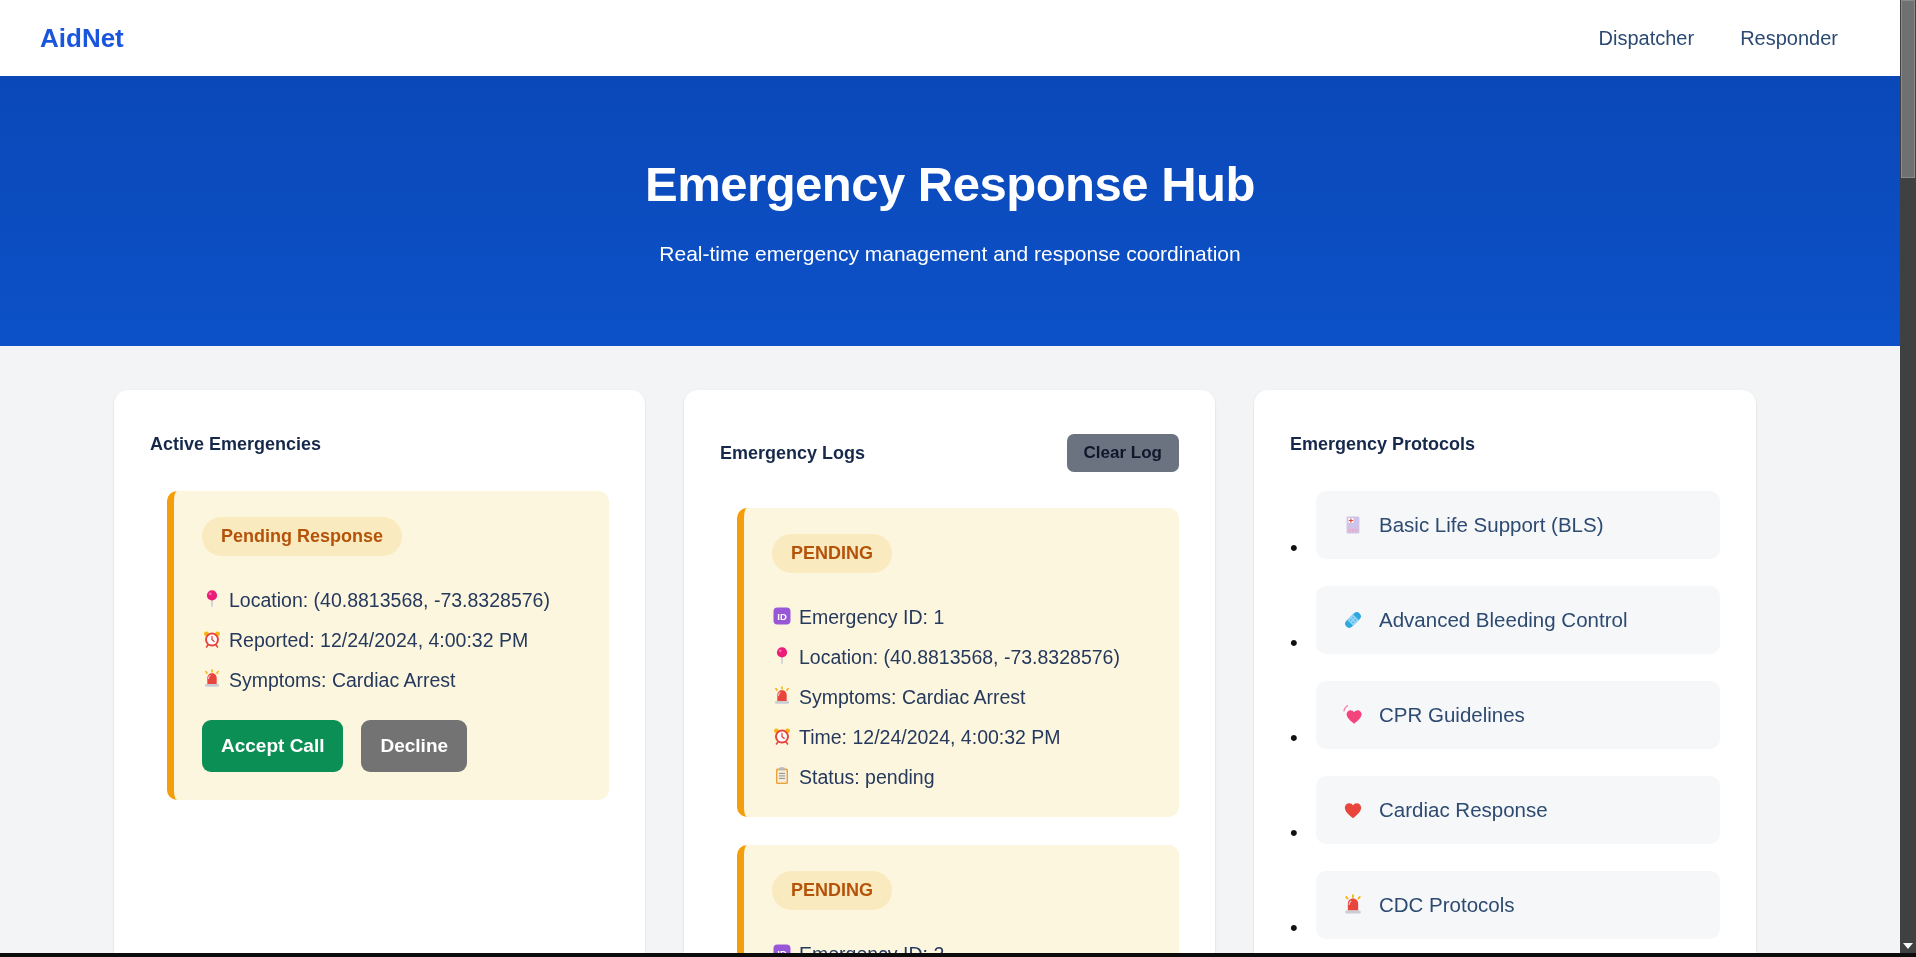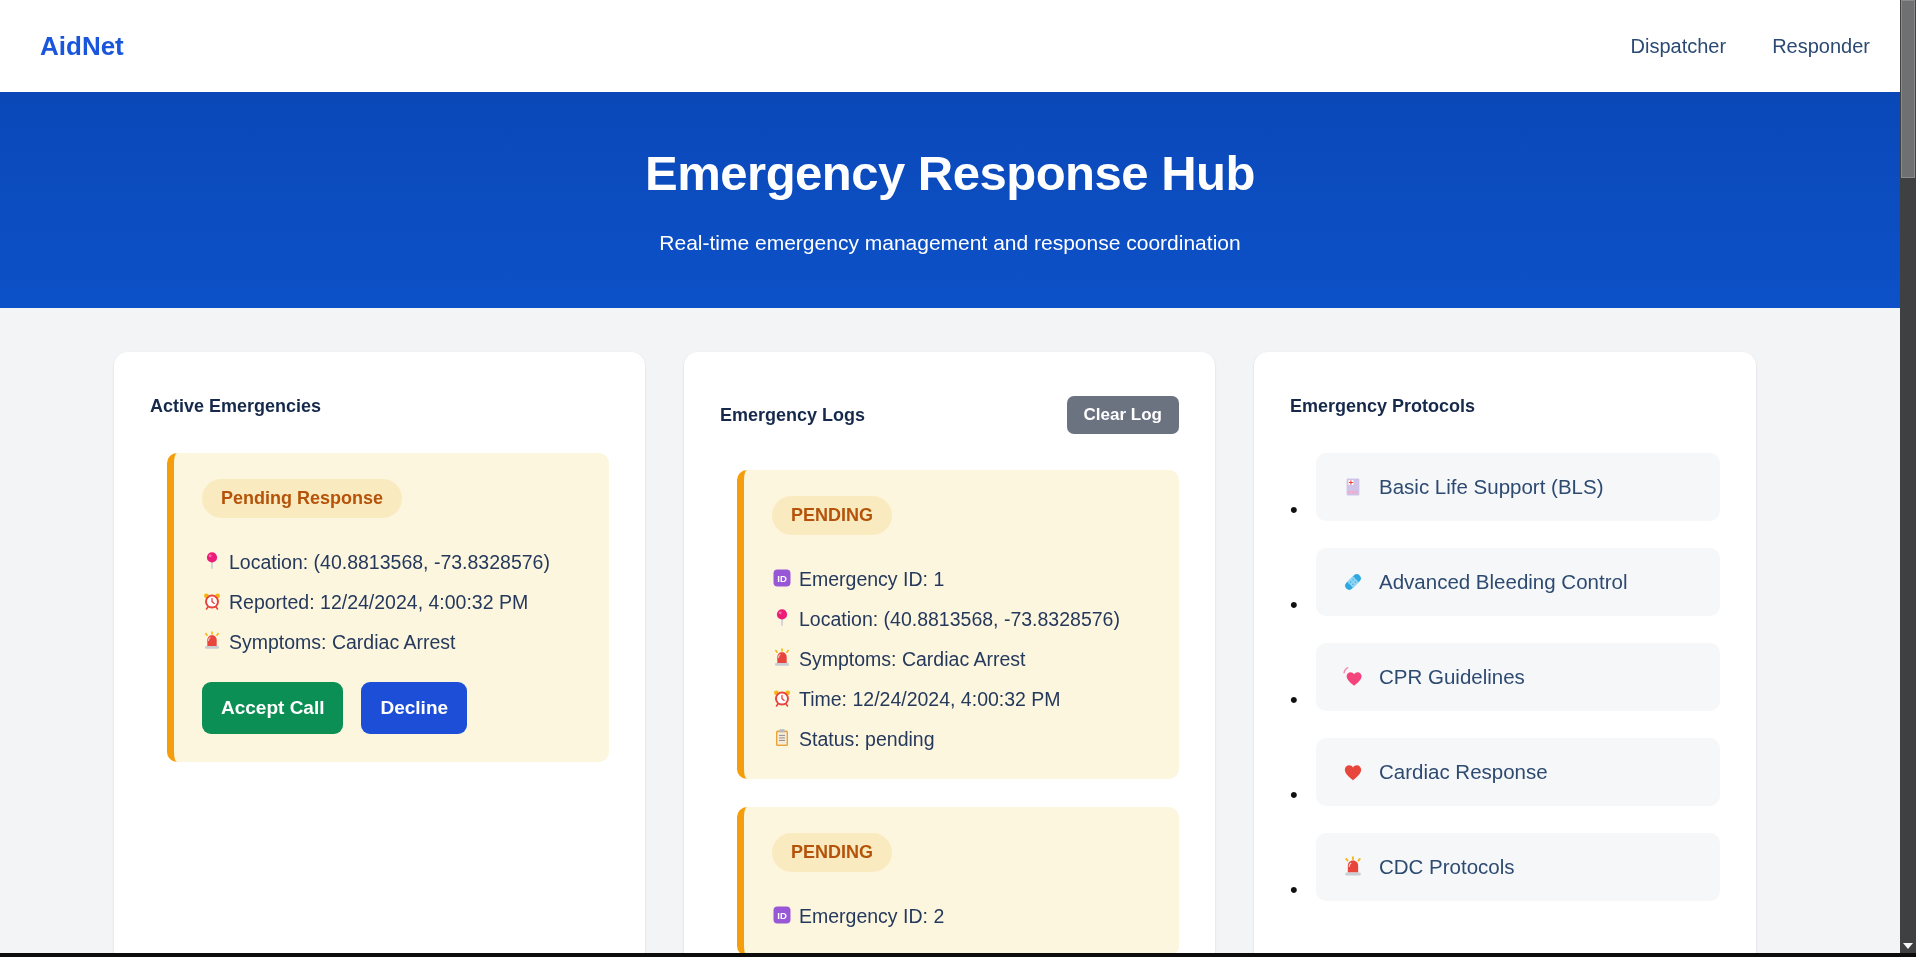--- a/index.html
+++ b/index.html
@@ -6,31 +6,31 @@
   html,body { width:1916px; height:957px; overflow:hidden; }
   body {
     font-family:"Liberation Sans", sans-serif;
     background:#f3f4f6;
     position:relative;
   }
   .content { width:1900px; }
 
   
   header {
-    height:92px; background:#ffffff;
+    height:76px; background:#ffffff;
     display:flex; align-items:center; justify-content:space-between;
-    padding:0 30px 0 40px;
+    padding:0 62px 0 40px;
   }
   .brand { color:#1a56db; font-size:26px; font-weight:700; cursor:pointer; }
   nav { display:flex; gap:46px; }
   .nav-link { color:#2b4a73; font-size:20px; font-weight:500; text-decoration:none; cursor:pointer; }
 
   
   .hero {
-    height:216px;
+    height:270px;
     background:linear-gradient(180deg,#0a48b8 0%,#0d51c8 100%);
     display:flex; flex-direction:column; align-items:center; justify-content:center;
     color:#fff; text-align:center;
   }
   .hero h1 { font-size:49px; font-weight:800; letter-spacing:-0.5px; margin-bottom:30px; }
   .hero p  { font-size:21px; font-weight:400; }
 
   
   main {
     padding:44px 120px 0 114px;
@@ -74,24 +74,24 @@
   .ic { display:inline-flex; width:20px; height:20px; flex:0 0 20px; }
   .ic svg { width:100%; height:100%; }
   .actions { display:flex; gap:18px; margin-top:28px; }
   .btn {
     border:none; cursor:pointer; color:#fff;
     font-family:"Liberation Sans",sans-serif;
     font-size:19px; font-weight:700;
     padding:15px 19px; border-radius:9px;
   }
   .btn.accept  { background:#0c8f55; }
-  .btn.decline { background:#1d4ed8; }
+  .btn.decline { background:#737373; }
   .clear-btn {
     border:none; cursor:pointer;
-    background:#6b7280; color:#ffffff;
+    background:#6b7280; color:#0f172a;
     font-family:"Liberation Sans",sans-serif;
     font-size:17px; font-weight:600;
     padding:9px 17px; border-radius:7px;
   }
 
   
   #protocol-list { list-style:none; }
   .proto-row { display:flex; align-items:flex-end; gap:12px; margin-bottom:27px; }
   .dot { color:#111; font-size:22px; line-height:1; width:14px; flex:0 0 14px; }
   .dot::before { content:"\2022"; }

